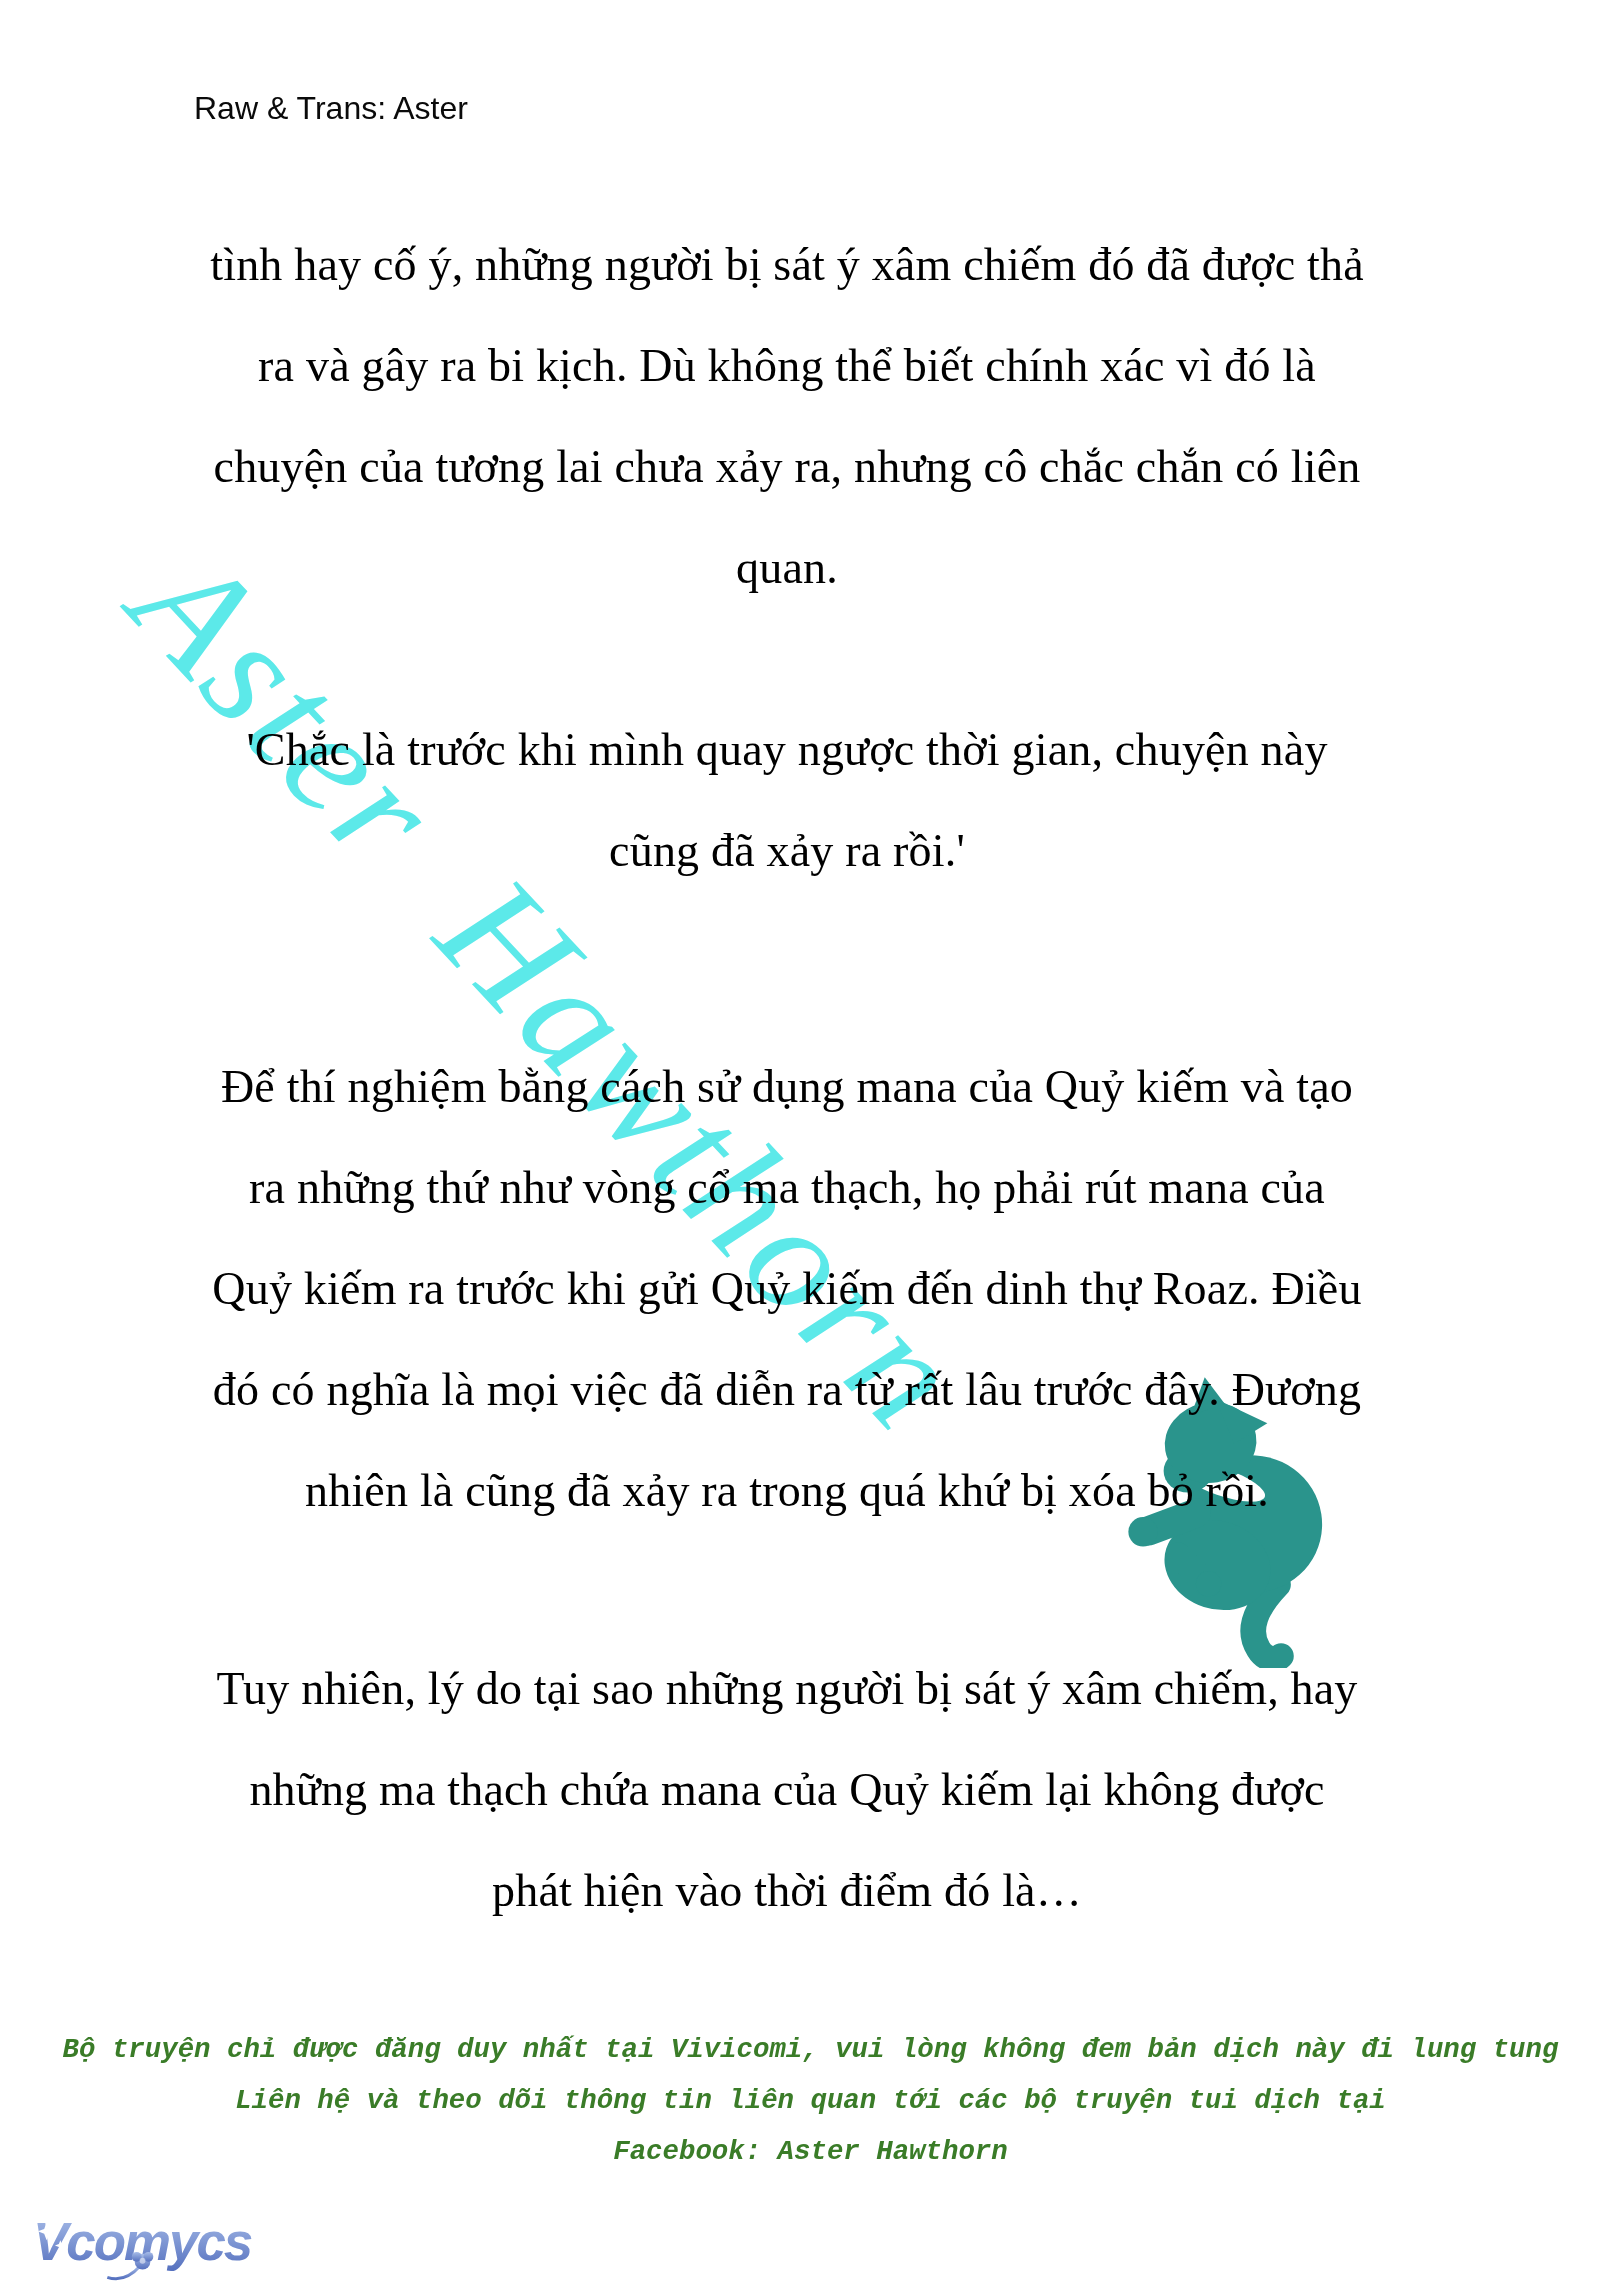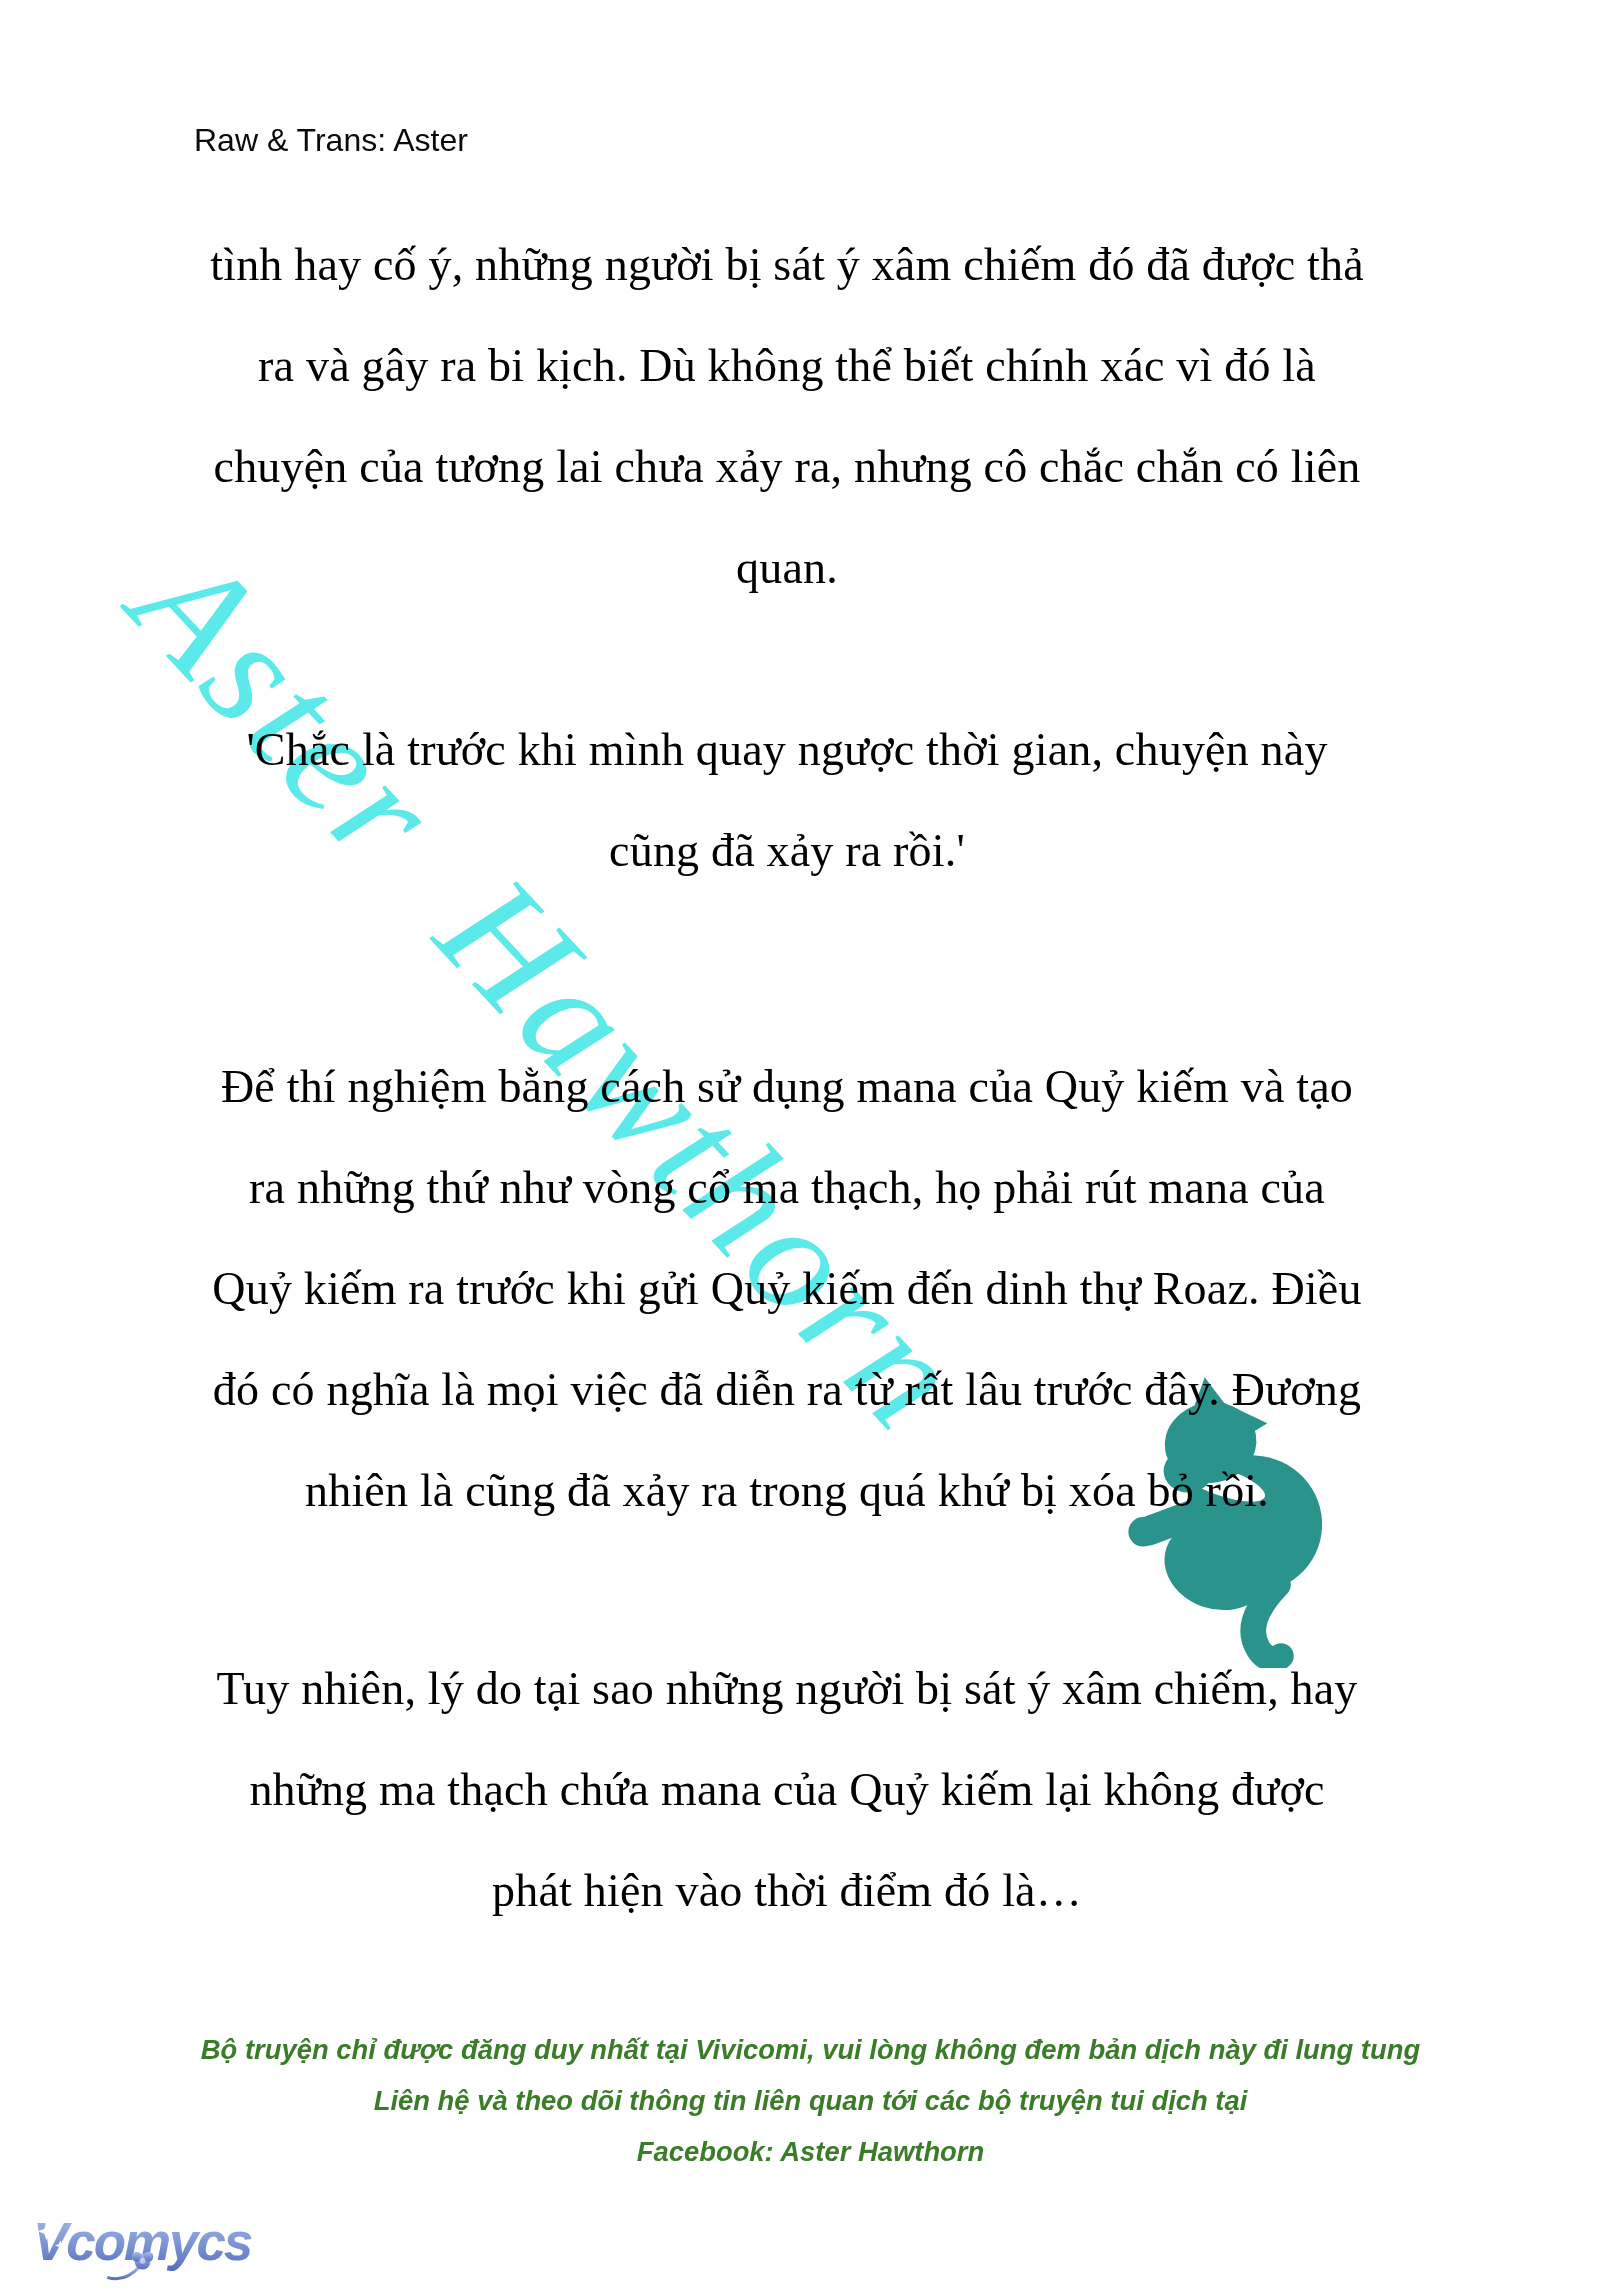--- a/index.html
+++ b/index.html
@@ -3,42 +3,42 @@
 <meta charset="utf-8">
 <style>
   html,body{margin:0;padding:0;}
   body{
     width:1621px;height:2293px;position:relative;background:#ffffff;overflow:hidden;
     font-family:"Liberation Serif","DejaVu Serif",serif;color:#000;
   }
   .abs{position:absolute;}
   .header{
     left:194px;top:90px;font-family:"Liberation Sans","DejaVu Sans",sans-serif;
-    font-size:32px;color:#0a0a0a;z-index:5;margin-top:32px;
+    font-size:32px;color:#0a0a0a;z-index:5;
   }
   .para{
     left:128px;width:1318px;font-size:46px;line-height:101px;
     white-space:pre-line;z-index:4;letter-spacing:0.2px;text-align:center;
   }
   .p1{top:168px;}
   .p2{top:653px;}
   .p3{top:990px;}
   .p4{top:1592px;}
   .watermark{
     left:230px;top:515px;z-index:1;
     font-size:157px;font-style:italic;
     font-family:"Liberation Serif","DejaVu Serif",serif;
     color:var(--watermark,#5CE9E9);
     transform:rotate(47deg);transform-origin:0 0;
     white-space:nowrap;word-spacing:41px;letter-spacing:5.9px;
   }
   .cat{left:1100px;top:1374px;width:230px;height:294px;z-index:2;}
   .footer{
     left:0;width:1621px;top:2024px;text-align:center;z-index:5;
-    font-family:Liberation Sans, sans-serif;
+    font-family:Liberation Mono, monospace;
     font-style:italic;font-weight:bold;font-size:27.4px;line-height:51px;
     color:var(--footer_green,#3A7C28);white-space:pre-line;
   }
   .logo{left:27.4px;top:2201px;width:235px;height:92px;z-index:5;}
 </style>
 </head>
 <body>
 
 <div class="abs watermark">Aster Hawthorn</div>
 

